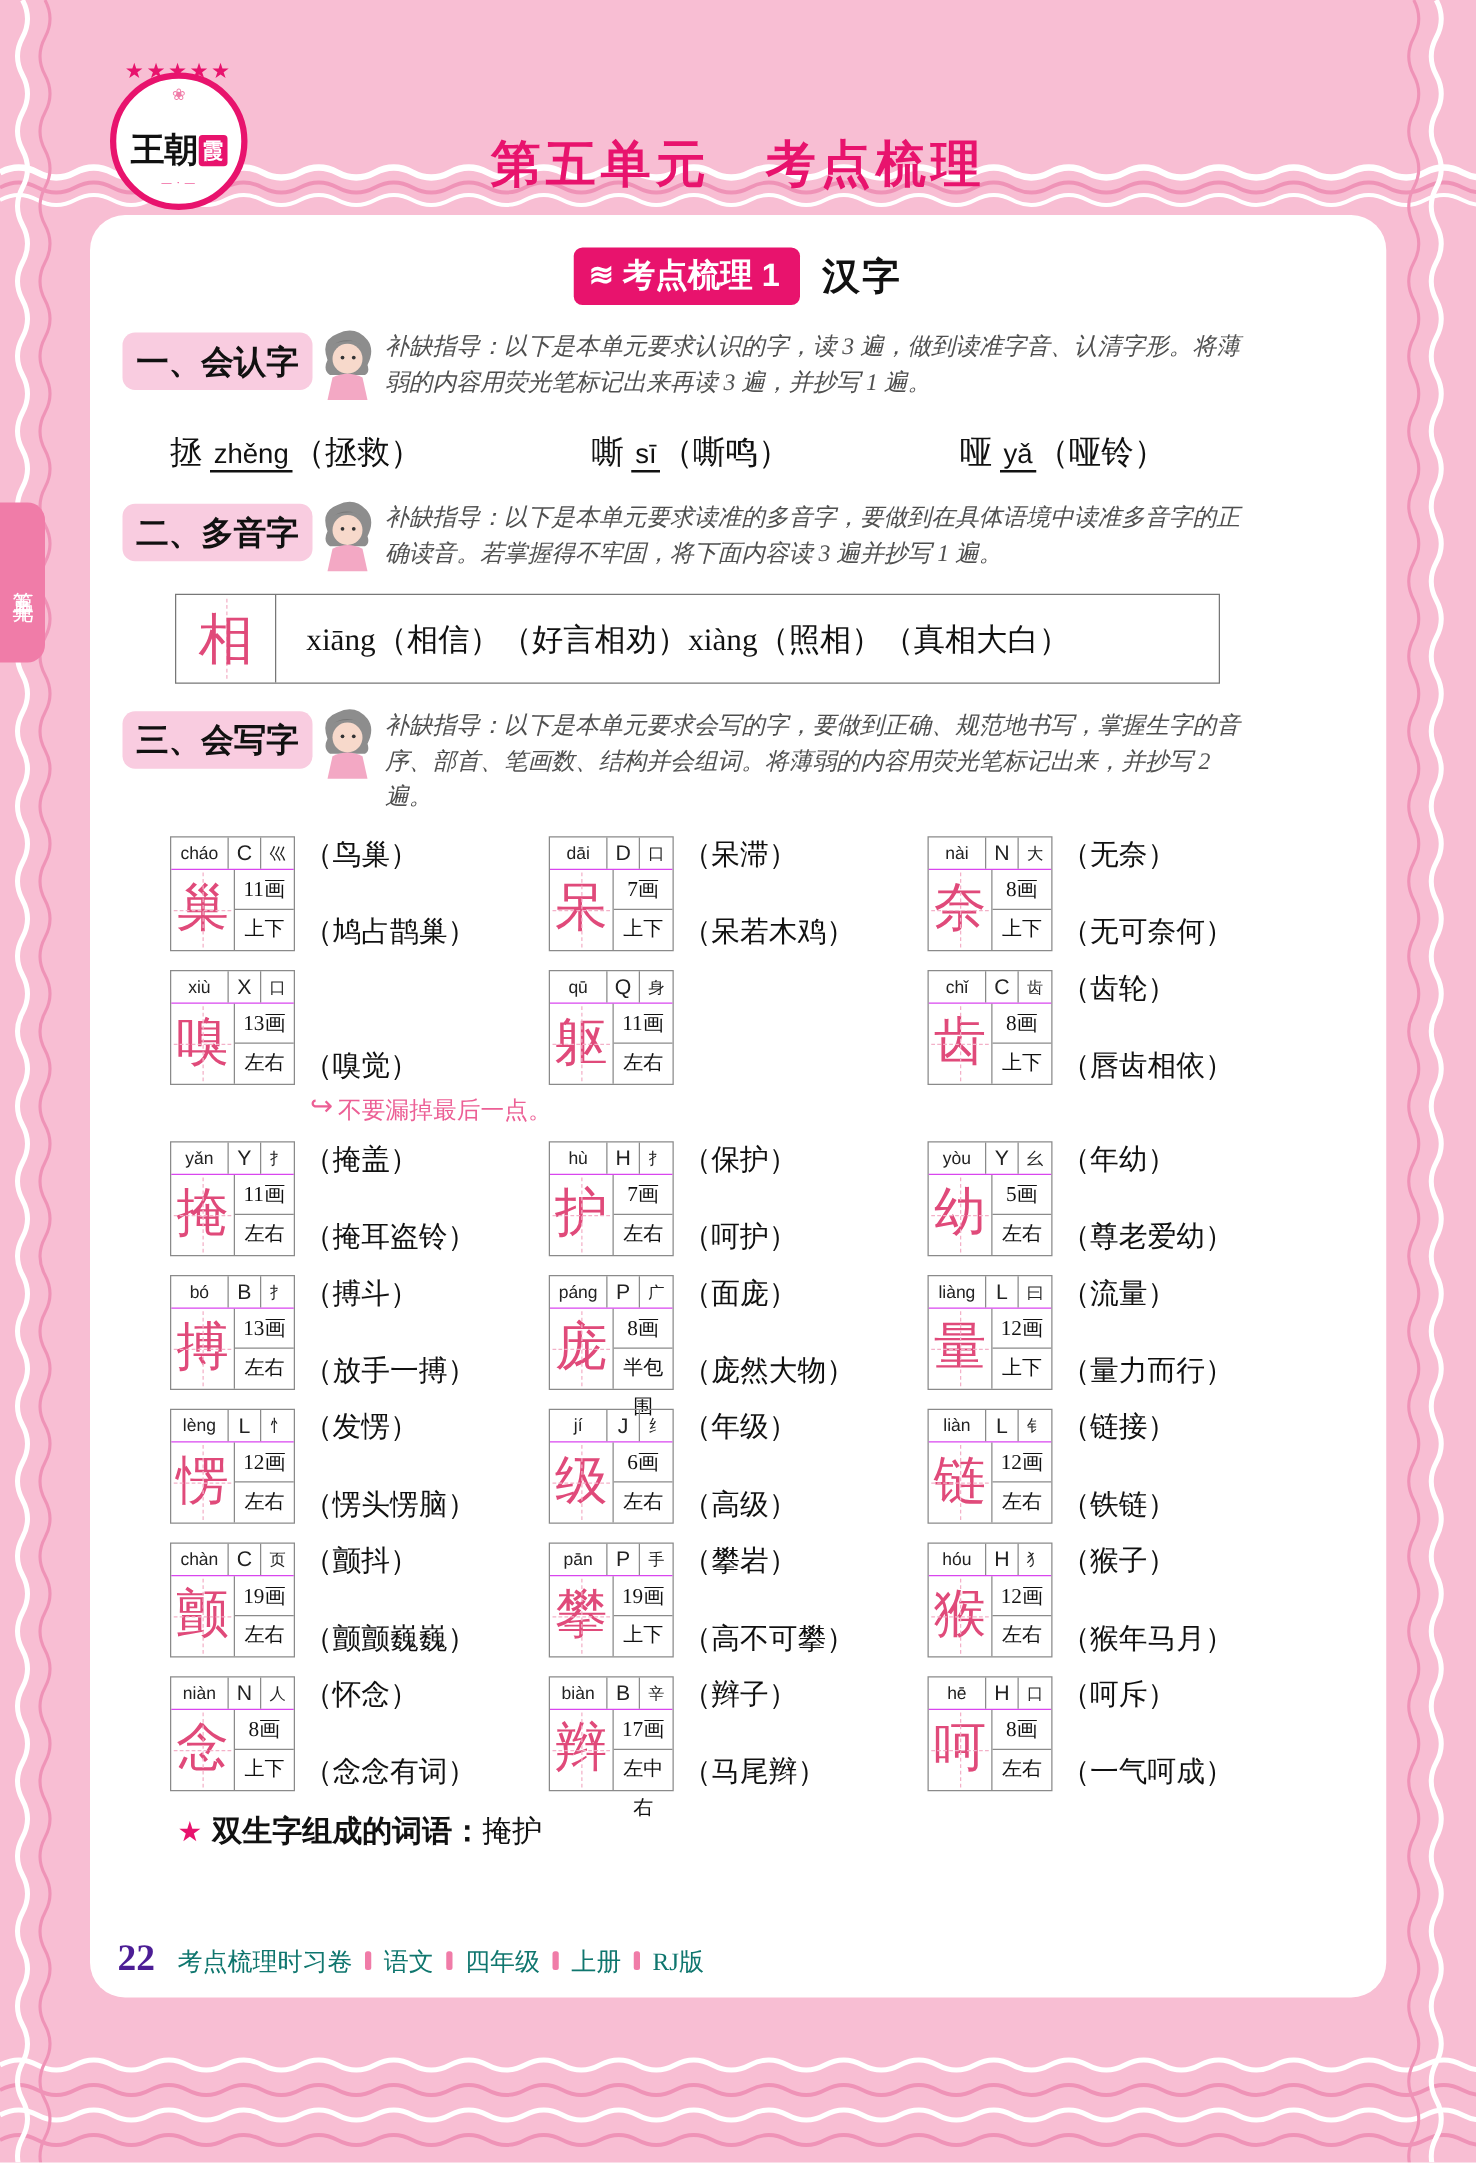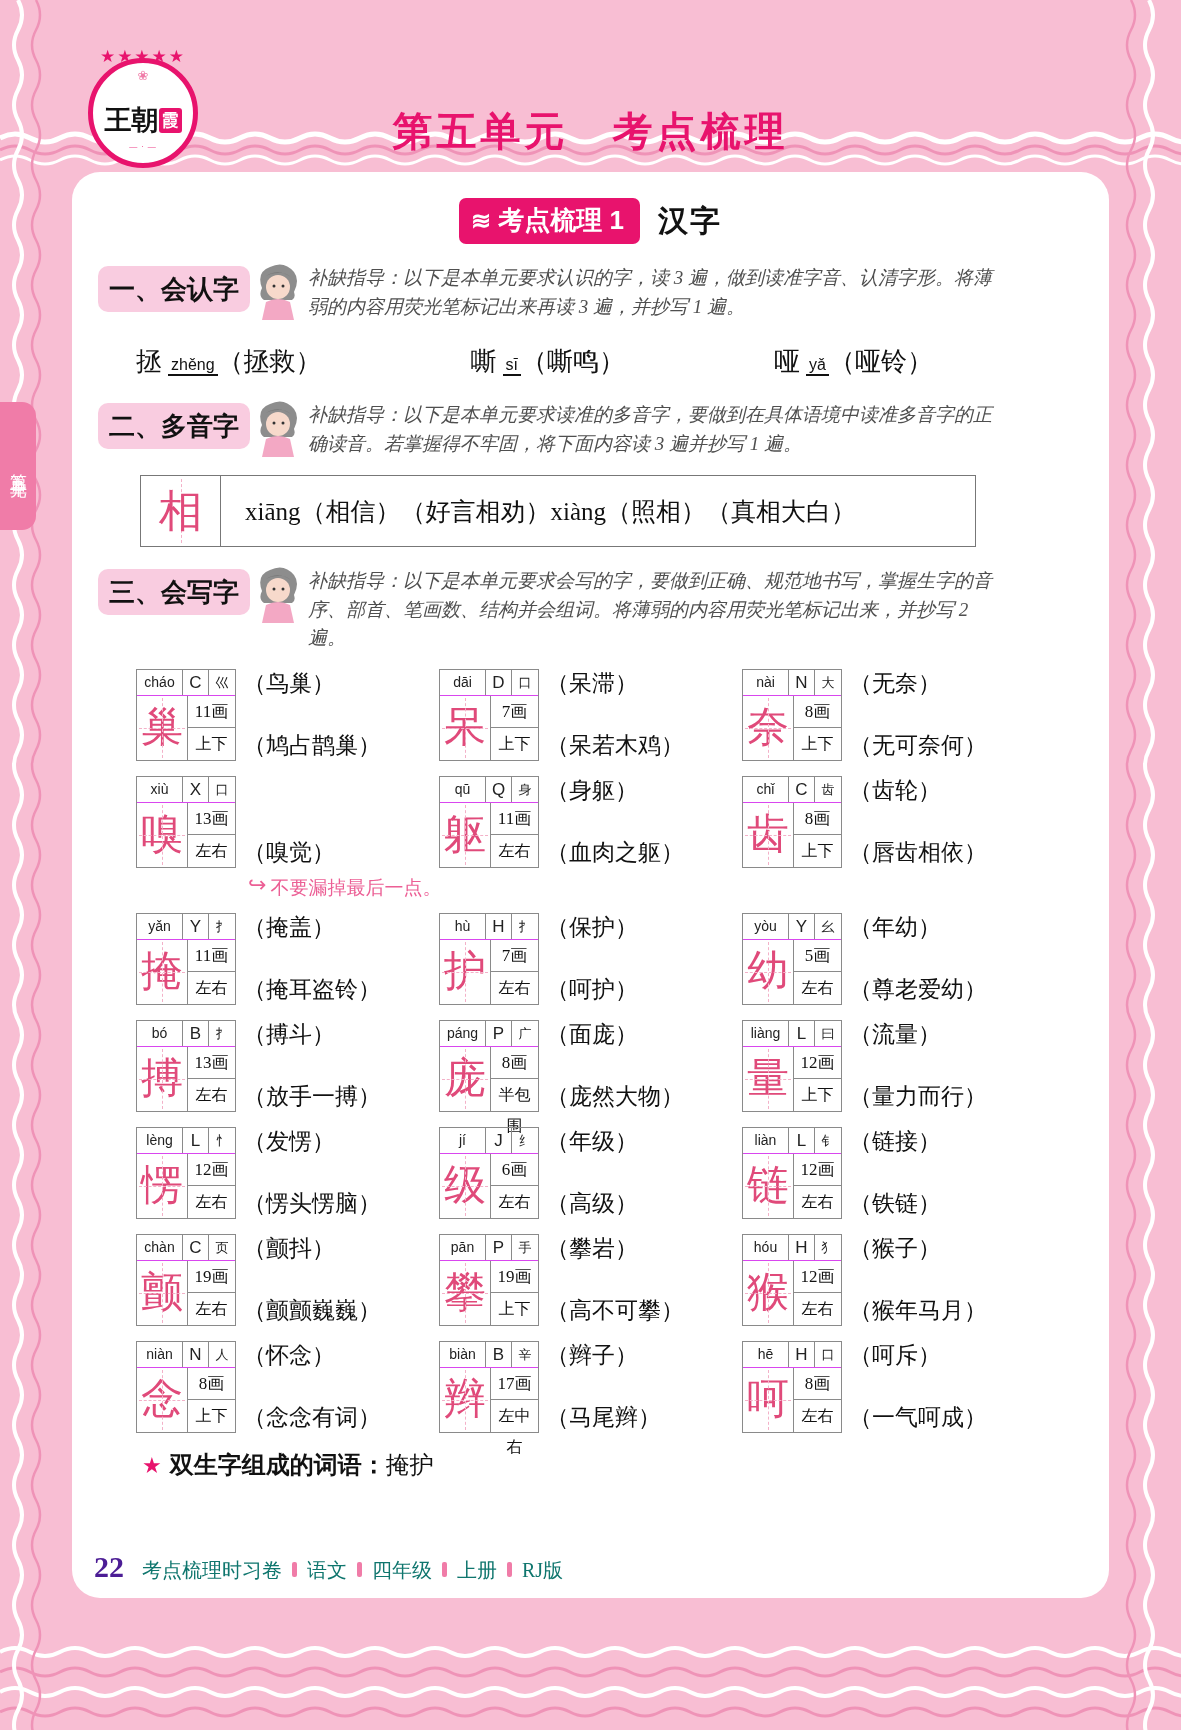--- a/index.html
+++ b/index.html
@@ -39,21 +39,21 @@
 
   .sec { display:flex; align-items:flex-start; margin:10px 0 6px 0; }
   .pill { flex:none; width:152px; height:46px; line-height:46px; text-align:center; background:#f9cce0; border-radius:10px;
     font-size:26px; font-weight:bold; color:#111; font-family:"Liberation Sans", sans-serif; margin-top:4px; }
   .avatar { flex:none; width:46px; height:60px; margin:0 8px 0 4px; }
   .instr { flex:1; font-size:19px; line-height:1.5; color:#4f4f4f; max-width:700px; padding-top:2px;font-style:italic; }
 
   .recognize-row { display:flex; justify-content:space-between; padding:16px 150px 10px 38px; margin-bottom:10px; }
   .rec-item { font-size:26px; color:#111; white-space:nowrap; }
   .rec-char { margin-right:6px; }
-  .rec-py { font-family:"Liberation Sans", sans-serif; font-size:16px; border-bottom:2px solid #111; padding:0 3px 1px 3px; }
+  .rec-py { font-family:"Liberation Sans", sans-serif; font-size:22px; border-bottom:2px solid #111; padding:0 3px 1px 3px; }
 
   .poly-box { margin:16px 0 18px 42px; width:836px; height:72px; border:1.5px solid #777; display:flex; align-items:stretch; }
   .poly-char-cell { flex:none; width:80px; border-right:1.5px solid #777; position:relative; display:flex; align-items:center; justify-content:center; }
   .poly-char-cell .gv { position:absolute; left:50%; top:3px; bottom:3px; border-left:1px dashed #f3b1c8; }
   .poly-char { font-size:44px; color:#e04a7a; position:relative; }
   .poly-readings { flex:1; display:flex; align-items:center; padding-left:24px; font-size:25px; color:#111; }
 
   
   .crow { display:flex; padding-left:38px; margin-bottom:15px; }
   .ccell { flex:none; width:303px; display:flex; }
@@ -280,24 +280,20 @@
               <span class="rad">身</span>
             </div>
         <div class="ct-bot">
               <div class="big">躯</div>
               <div class="inf">
                 <div class="stk">11画</div>
                 <div class="str">左右</div>
               </div>
             </div>
           </div>
-        <div class="words">
-            <div class="w">（身躯）</div>
-            <div class="w">（血肉之躯）</div>
-          </div>
       </div>
       <div class="ccell">
         <div class="ctable">
             <div class="ct-top">
               <span class="py">chǐ</span>
               <span class="ini">C</span>
               <span class="rad">齿</span>
             </div>
         <div class="ct-bot">
               <div class="big">齿</div>

